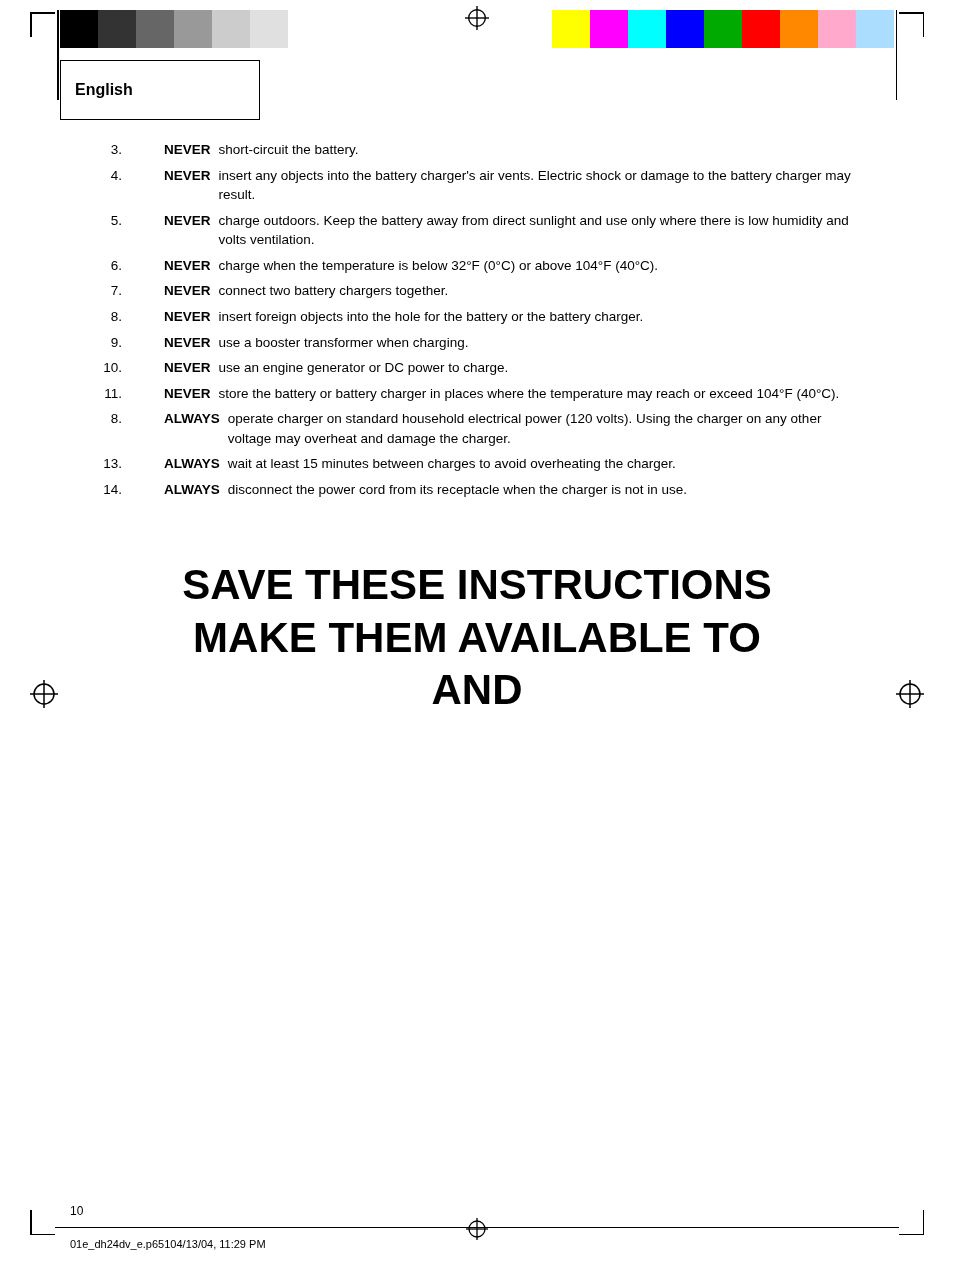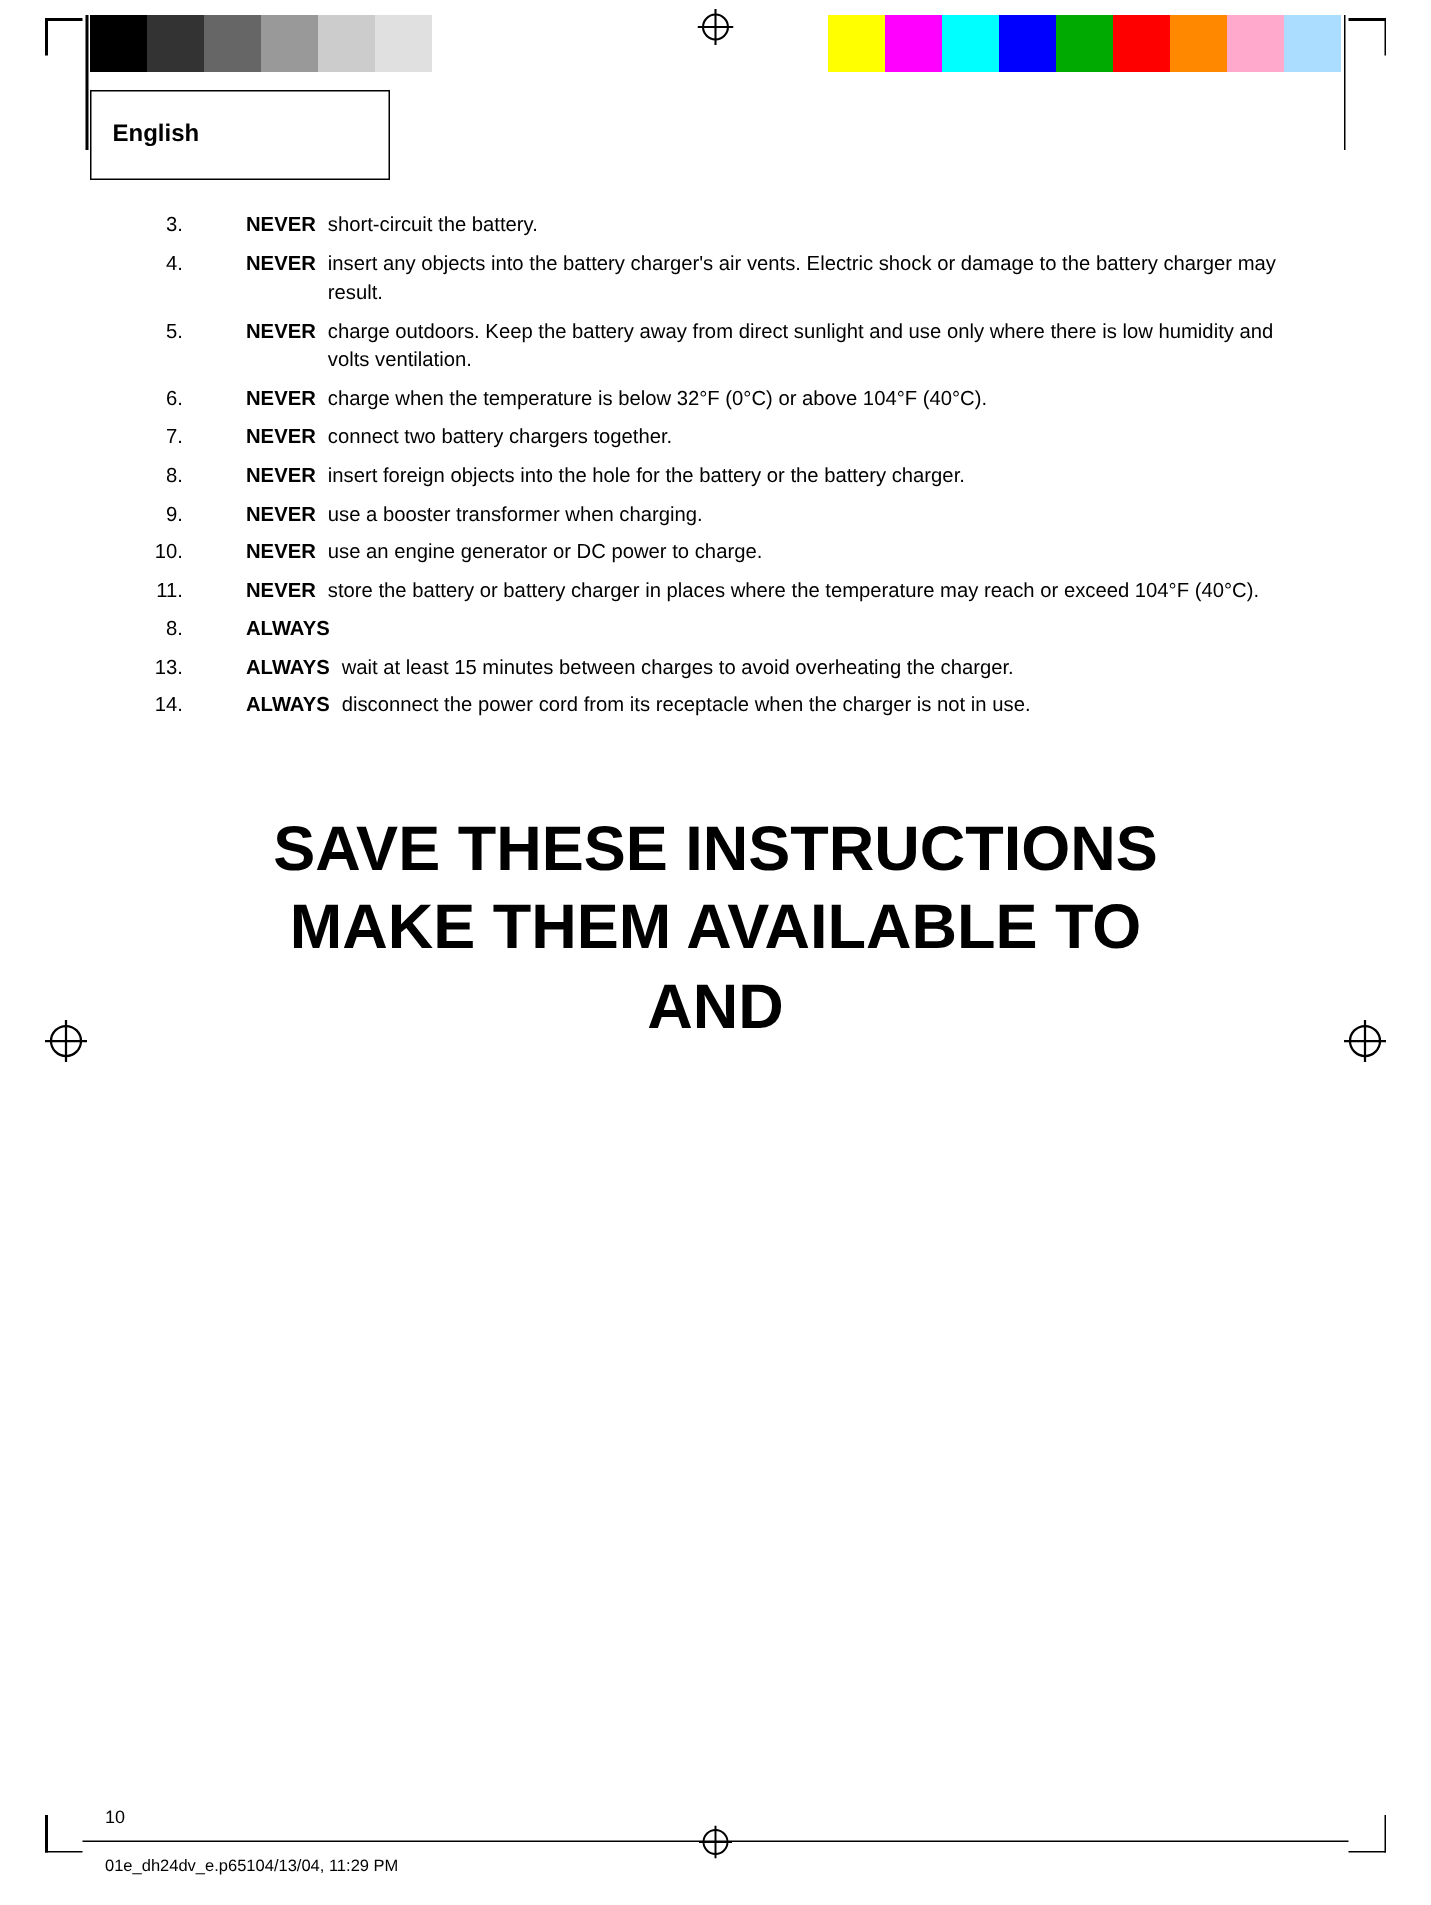--- a/index.html
+++ b/index.html
@@ -290,20 +290,21 @@
 
       <li class="instruction-item">
         <span class="item-number">11.</span>
         <span class="item-keyword"><strong>NEVER</strong></span>
         <span class="item-text">store the battery or battery charger in places where the temperature may reach or exceed 104°F (40°C).</span>
       </li>
 
       <li class="instruction-item">
         <span class="item-number">8.</span>
         <span class="item-keyword"><strong>ALWAYS</strong></span>
+        <span class="item-text">operate charger on standard household electrical power (120 volts). Using the charger on any other voltage may overheat and damage the charger.</span>
       </li>
 
       <li class="instruction-item">
         <span class="item-number">13.</span>
         <span class="item-keyword"><strong>ALWAYS</strong></span>
         <span class="item-text">wait at least 15 minutes between charges to avoid overheating the charger.</span>
       </li>
 
       <li class="instruction-item">
         <span class="item-number">14.</span>

